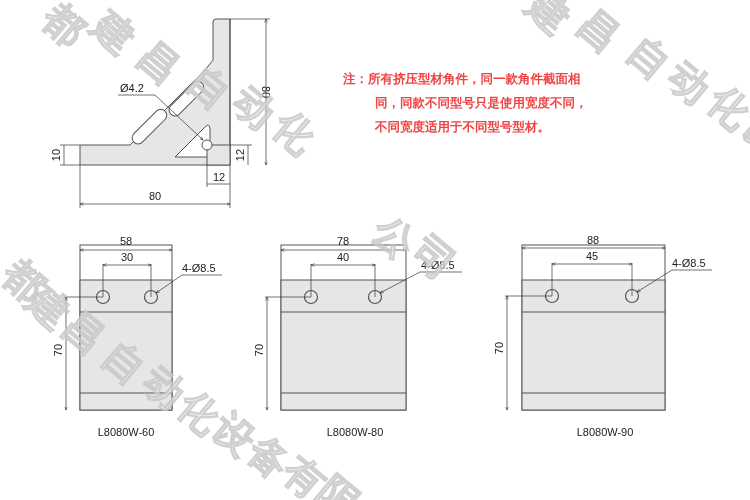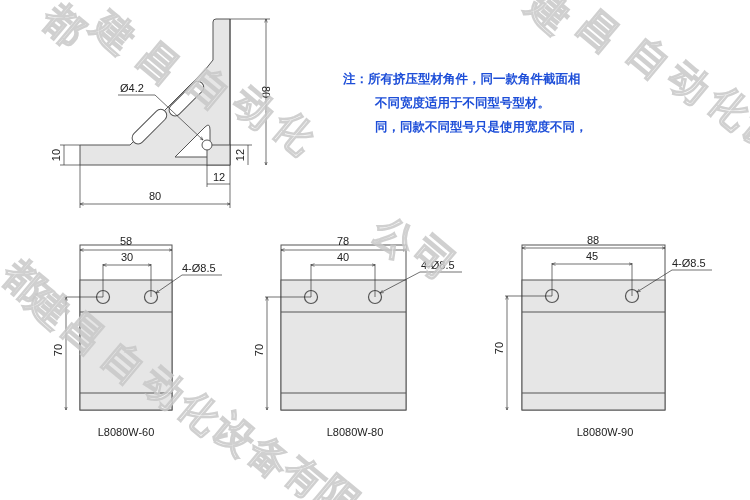--- a/index.html
+++ b/index.html
@@ -1,20 +1,20 @@
 <!DOCTYPE html>
 <html><head>
 <meta charset="utf-8">
 <style>
   html, body { margin: 0; padding: 0; background: #ffffff; }
   body { width: 750px; height: 500px; position: relative; overflow: hidden; font-family: "Liberation Sans", sans-serif; }
   #canvas { position: absolute; left: 0; top: 0; width: 750px; height: 500px; }
   .dim { font-family: "Liberation Sans", sans-serif; font-size: 11px; fill: #222; }
   .label { font-family: "Liberation Sans", sans-serif; font-size: 11px; fill: #222; }
-  .note { position: absolute; left: 343px; top: 67px; font-family: "DejaVu Sans", sans-serif; font-size: 12.5px; color: #1d4ed8; line-height: 24px; font-weight: bold; }
+  .note { position: absolute; left: 343px; top: 67px; font-family: "DejaVu Sans", sans-serif; font-size: 12.5px; color: #ef4444; line-height: 24px; font-weight: bold; }
   .note .row { white-space: nowrap; }
   .note .indent { padding-left: 32px; }
   .wm { font-family: "DejaVu Serif", serif; font-size: 40px; font-weight: bold; fill: #ffffff; stroke: #c8c8c8; stroke-width: 1.2px; opacity: 0.85; }
 </style>
 </head>
 <body>
 
 <svg id="canvas" width="750" height="500" viewBox="0 0 750 500" xmlns="http://www.w3.org/2000/svg">
   <defs>
     <marker id="arr" markerWidth="6" markerHeight="6" refX="5" refY="3" orient="auto-start-reverse">
@@ -164,15 +164,15 @@
     <text class="wm" transform="translate(315 495) rotate(40)">限</text>
   </g>
   <g>
     <text class="wm" transform="translate(370 235) rotate(40)">公</text>
     <text class="wm" transform="translate(410 255) rotate(40)">司</text>
   </g>
 </svg>
 
 <div class="note">
   <div class="row"><span>注：</span><span>所有挤压型材角件，同一款角件截面相</span></div>
+  <div class="row indent">同，同款不同型号只是使用宽度不同，</div>
   <div class="row indent">不同宽度适用于不同型号型材。</div>
-  <div class="row indent">同，同款不同型号只是使用宽度不同，</div>
 </div>
 
 </body></html>

